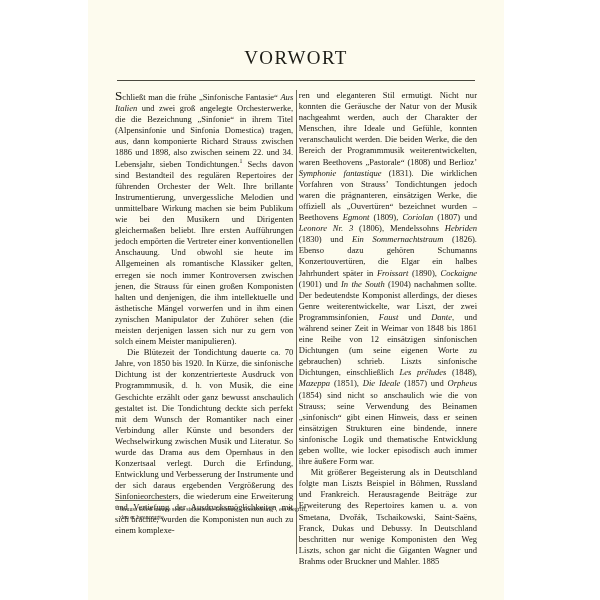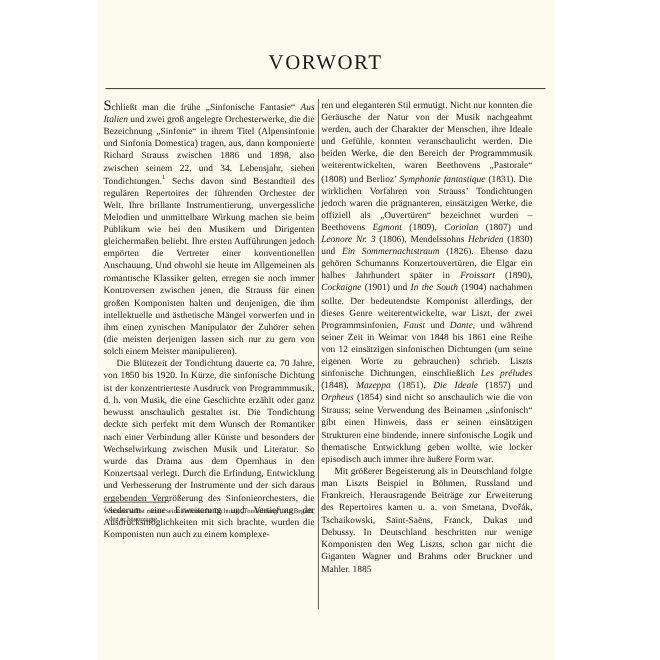--- a/index.html
+++ b/index.html
@@ -18,21 +18,21 @@
     height: 600px;
     background: #fdfbee;
   }
   .page-inner {
     position: absolute;
     left: 0;
     top: 0;
     width: 416px;
     height: 600px;
     box-sizing: border-box;
-    padding: 0 6px;
+    padding: 0 27px;
   }
   .chapter-title {
     font-family: "Liberation Serif", serif;
     font-size: 19px;
     letter-spacing: 1.4px;
     color: #1c1c16;
     text-align: center;
     margin: 0;
     padding-top: 47px;
     font-weight: normal;

